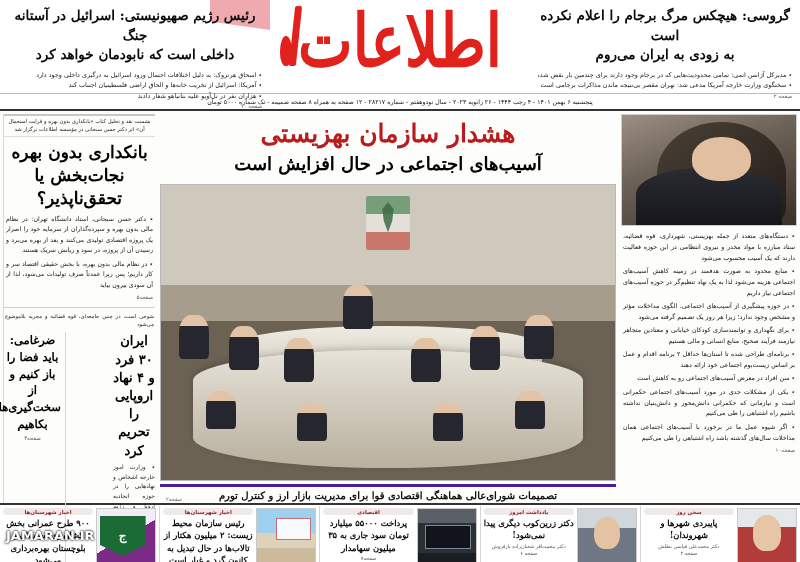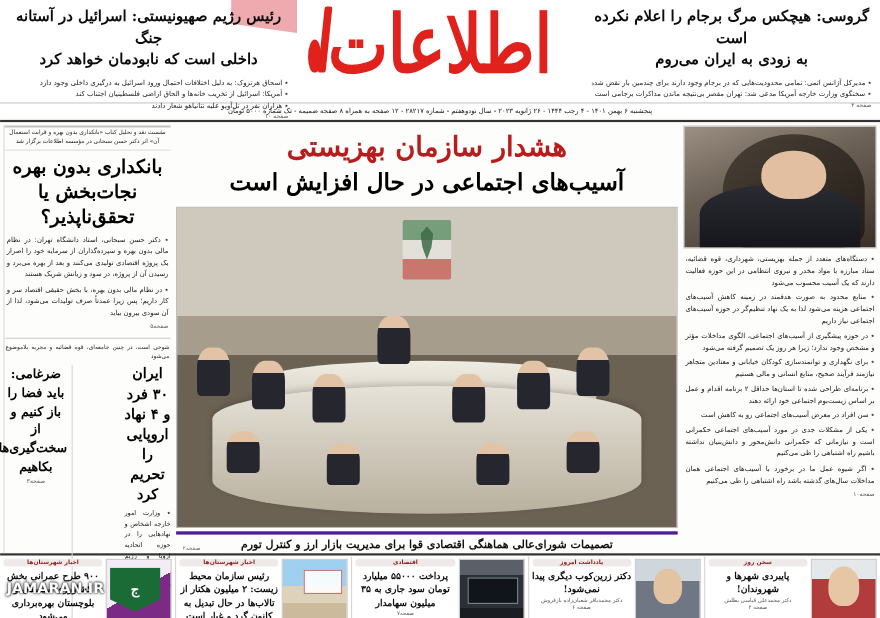--- a/index.html
+++ b/index.html
@@ -188,21 +188,21 @@
   .ch-line1 {
     font-family: "DejaVu Serif", "Liberation Serif", serif;
     font-weight: bold;
     font-size: 25px;
     color: #b91c1c;
     line-height: 1.25;
   }
   .ch-line2 {
     font-family: "DejaVu Serif", "Liberation Serif", serif;
     font-weight: bold;
-    font-size: 21px;
+    font-size: 18px;
     color: #000;
     line-height: 1.3;
     margin-top: 3px;
   }
   .big-photo {
     flex: 1;
     margin: 2px 2px 0 2px;
     border: 1px solid #b9b9b9;
     position: relative;
     overflow: hidden;

